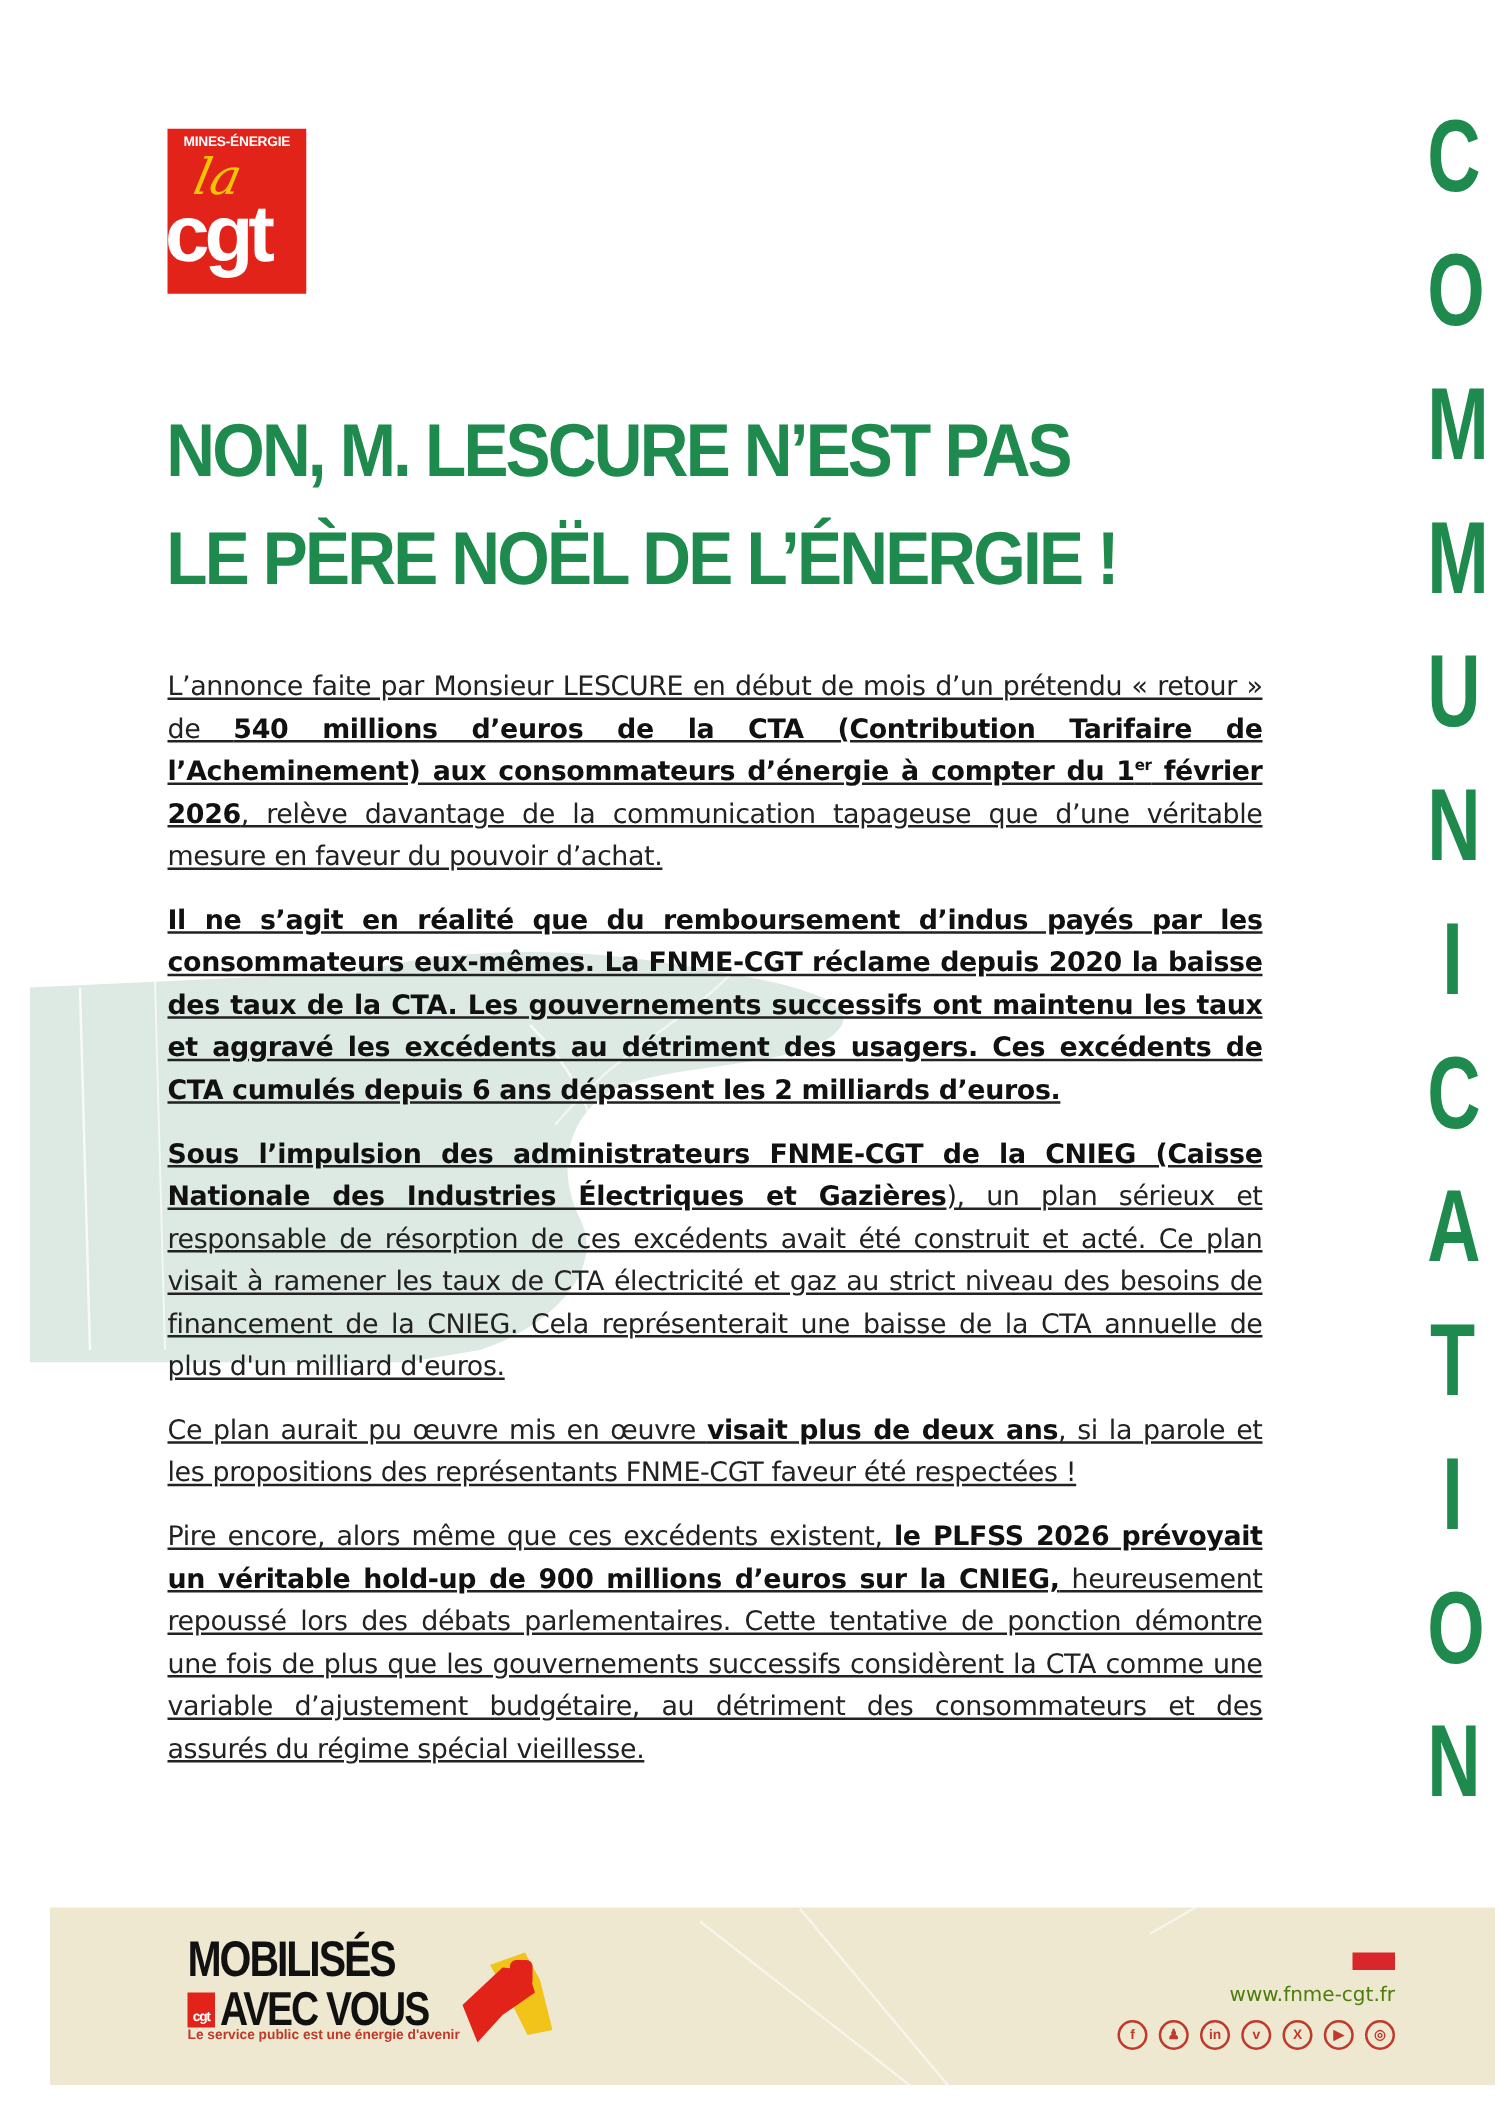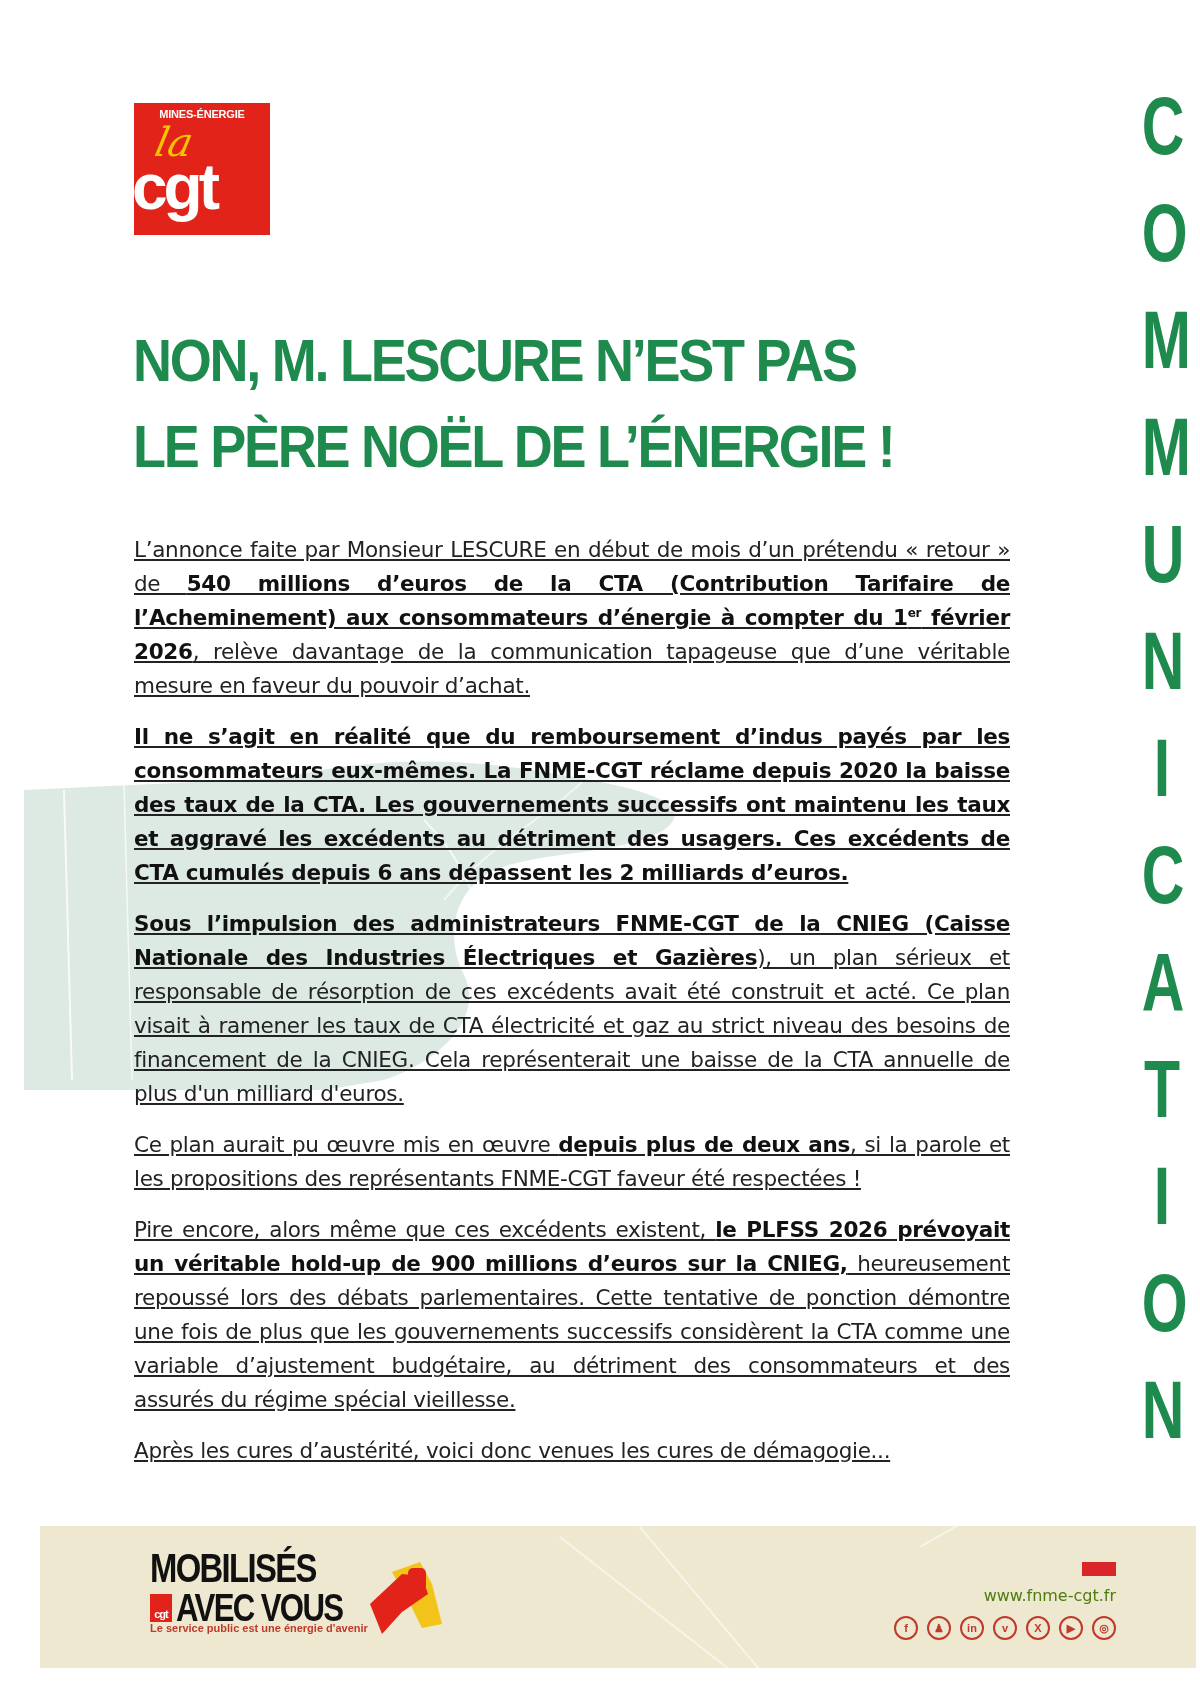--- a/index.html
+++ b/index.html
@@ -7,21 +7,21 @@
     body { position: relative; font-family: "DejaVu Sans", sans-serif; color: #1a1a1a; }
 
     
     .bg-shape {
       position: absolute; left: 24px; top: 760px; width: 680px; height: 330px;
       z-index: 0;
     }
 
     
     .logo {
-      position: absolute; left: 134px; top: 103px; width: 136px; height: 132px;
+      position: absolute; left: 134px; top: 103px; width: 111px; height: 132px;
       background: #e2231a; z-index: 2; overflow: hidden;
     }
     .logo .logo-top {
       position: absolute; left: 0; right: 0; top: 5px; text-align: center;
       color: #fff; font-family: "Liberation Sans", sans-serif; font-weight: bold;
       font-size: 11px; letter-spacing: -0.2px;
     }
     .logo .logo-la {
       position: absolute; left: 22px; top: 16px; color: #f5c400;
       font-family: "DejaVu Serif", serif; font-style: italic; font-size: 40px;
@@ -142,23 +142,22 @@
   <span class="vletter">T</span>
   <span class="vletter">I</span>
   <span class="vletter">O</span>
   <span class="vletter">N</span>
 </div>
 
 <div class="body-text">
   <p><span>L’annonce faite par Monsieur LESCURE en début de mois d’un prétendu « retour » de </span><b>540 millions d’euros de la CTA (Contribution Tarifaire de l’Acheminement) aux consommateurs d’énergie à compter du 1</b><b><sup>er</sup></b><b> février 2026</b><span>, relève davantage de la communication tapageuse que d’une véritable mesure en faveur du pouvoir d’achat.</span></p>
   <p><b>Il ne s’agit en réalité que du remboursement d’indus payés par les consommateurs eux-mêmes. La FNME-CGT réclame depuis 2020 la baisse des taux de la CTA. Les gouvernements successifs ont maintenu les taux et aggravé les excédents au détriment des usagers. Ces excédents de CTA cumulés depuis 6 ans dépassent les 2 milliards d’euros.</b></p>
   <p><b>Sous l’impulsion des administrateurs FNME-CGT de la CNIEG (Caisse Nationale des Industries Électriques et Gazières</b><span>), un plan sérieux et responsable de résorption de ces excédents avait été construit et acté. Ce plan visait à ramener les taux de CTA électricité et gaz au strict niveau des besoins de financement de la CNIEG. Cela représenterait une baisse de la CTA annuelle de plus d'un milliard d'euros.</span></p>
-  <p><span>Ce plan aurait pu œuvre mis en œuvre </span><b>depuis plus de deux ans</b><span>, si la parole et les propositions des représentants FNME-CGT faveur été respectées !</span></p>
+  <p><span>Ce plan aurait pu œuvre mis en œuvre </span><b>visait plus de deux ans</b><span>, si la parole et les propositions des représentants FNME-CGT faveur été respectées !</span></p>
   <p><span>Pire encore, alors même que ces excédents existent, </span><b>le PLFSS 2026 prévoyait un véritable hold-up de 900 millions d’euros sur la CNIEG,</b><span> heureusement repoussé lors des débats parlementaires. Cette tentative de ponction démontre une fois de plus que les gouvernements successifs considèrent la CTA comme une variable d’ajustement budgétaire, au détriment des consommateurs et des assurés du régime spécial vieillesse.</span></p>
-  <p><span>Après les cures d’austérité, voici donc venues les cures de démagogie...</span></p>
 </div>
 
 <div class="footer">
   <div class="scratch" style="left:520px;top:10px;width:220px;transform:rotate(38deg);"></div>
   <div class="scratch" style="left:600px;top:0;width:200px;transform:rotate(50deg);"></div>
   <div class="scratch" style="left:880px;top:20px;width:160px;transform:rotate(-30deg);"></div>
 
   <div class="mob-logo">
     <div class="mob-line1">MOBILISÉS</div>
     <div class="mob-cgt">cgt</div>

